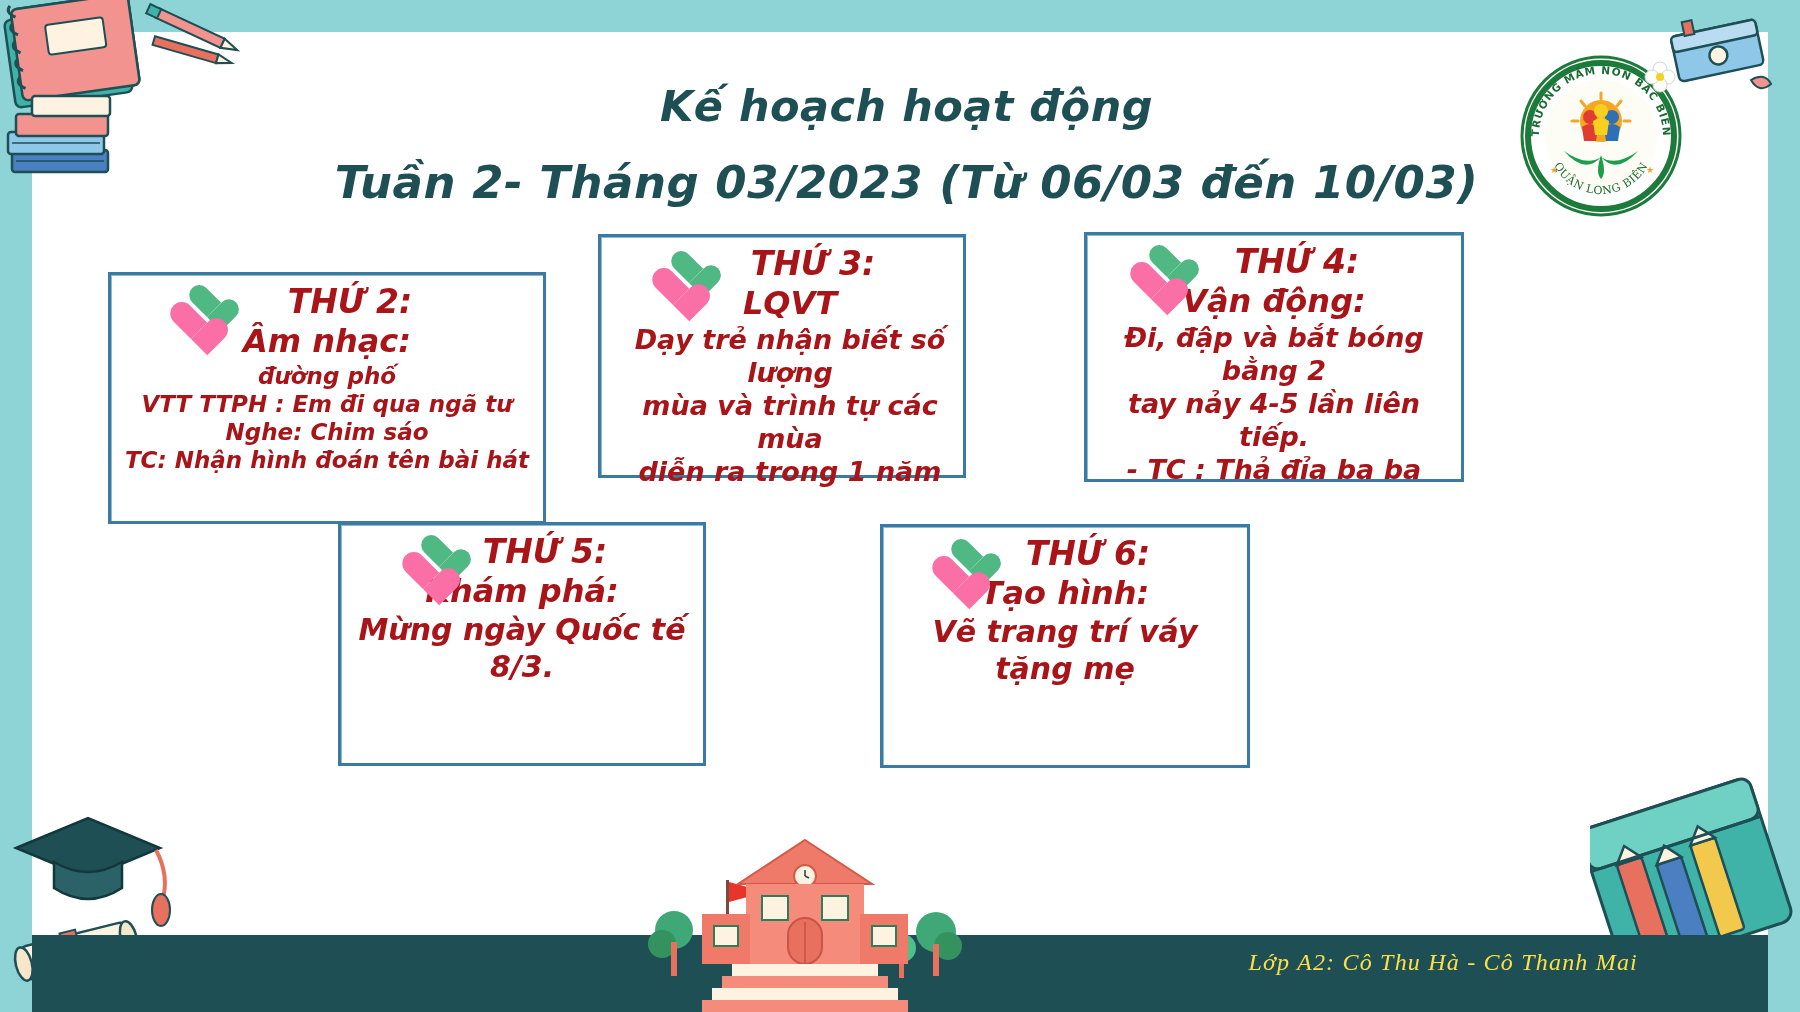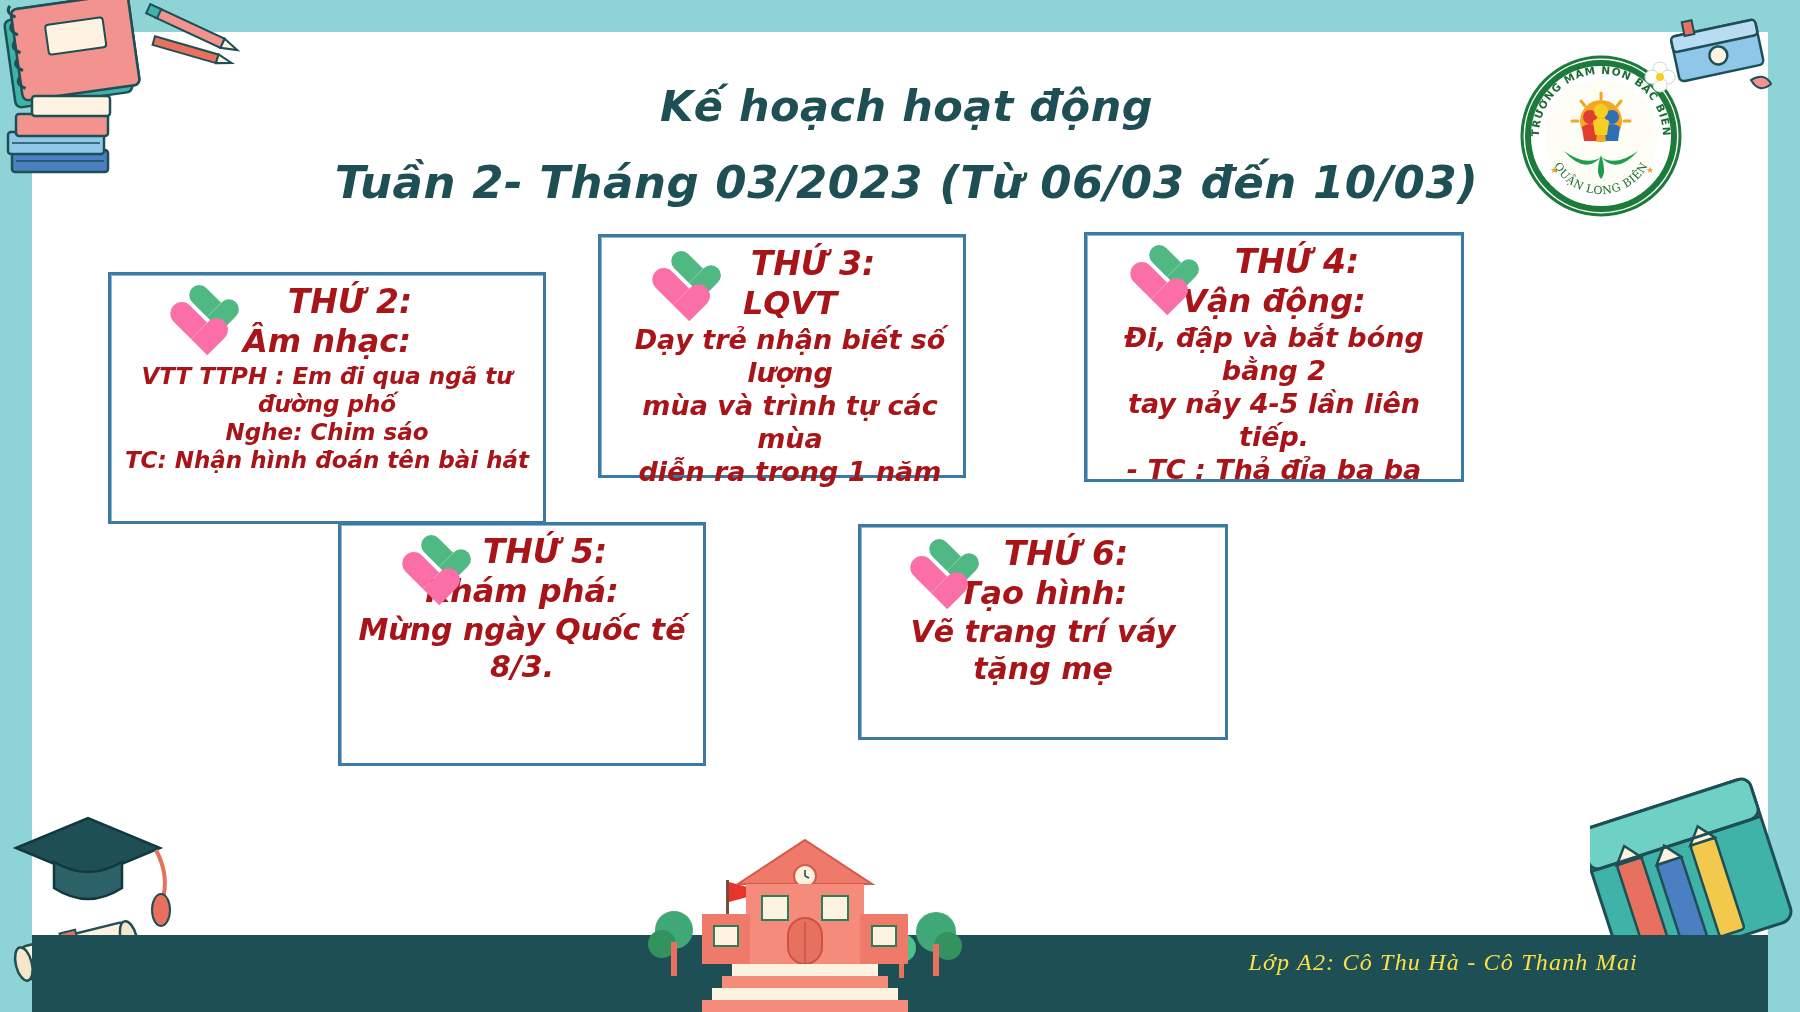--- a/index.html
+++ b/index.html
@@ -138,21 +138,21 @@
   .heart.pink::before,  .heart.pink::after  { background: #f96fa6; }
   .heart.green { top: 0px;  left: 22px; }
   .heart.pink  { top: 17px; left: 3px; width: 40px; height: 40px; }
   .heart.pink::before, .heart.pink::after { width: 23px; height: 36px; border-radius: 23px 23px 0 0; left: 19px; }
 
   
   #card-mon { left: 108px; top: 244px; width: 438px; height: 252px; margin-top: 28px; }
   #card-tue { left: 598px; top: 234px; width: 368px; height: 244px; padding-left: 22px; }
   #card-wed { left: 1084px; top: 232px; width: 380px; height: 250px; }
   #card-thu { left: 338px; top: 522px; width: 368px; height: 244px; }
-  #card-fri { left: 858px; top: 524px; width: 370px; height: 216px; }
+  #card-fri { left: 880px; top: 524px; width: 370px; height: 244px; }
 
   #card-mon .card-body { font-size: 23px; }
   #card-tue .card-body { font-size: 27px; }
   #card-wed .card-body { font-size: 27px; }
   #card-thu .card-body { font-size: 30px; }
   #card-fri .card-body { font-size: 30px; }
 
   #card-mon .hearts { left: 58px;  top: 10px; }
   #card-tue .hearts { left: 50px;  top: 14px; }
   #card-wed .hearts { left: 42px;  top: 10px; }
@@ -345,22 +345,22 @@
   </svg>
 
   <div class="card" id="card-mon">
     <div class="hearts">
       <div class="heart green"></div>
         <div class="heart pink"></div>
     </div>
     <div class="card-head">THỨ 2:</div>
     <div class="card-sub">Âm nhạc:</div>
     <div class="card-body">
+      <div>đường phố</div>
       <div>VTT TTPH : Em đi qua ngã tư</div>
-      <div>đường phố</div>
       <div>Nghe: Chim sáo</div>
       <div>TC: Nhận hình đoán tên bài hát</div>
     </div>
   </div>
 
   <div class="card" id="card-tue">
     <div class="hearts">
       <div class="heart green"></div>
         <div class="heart pink"></div>
     </div>

